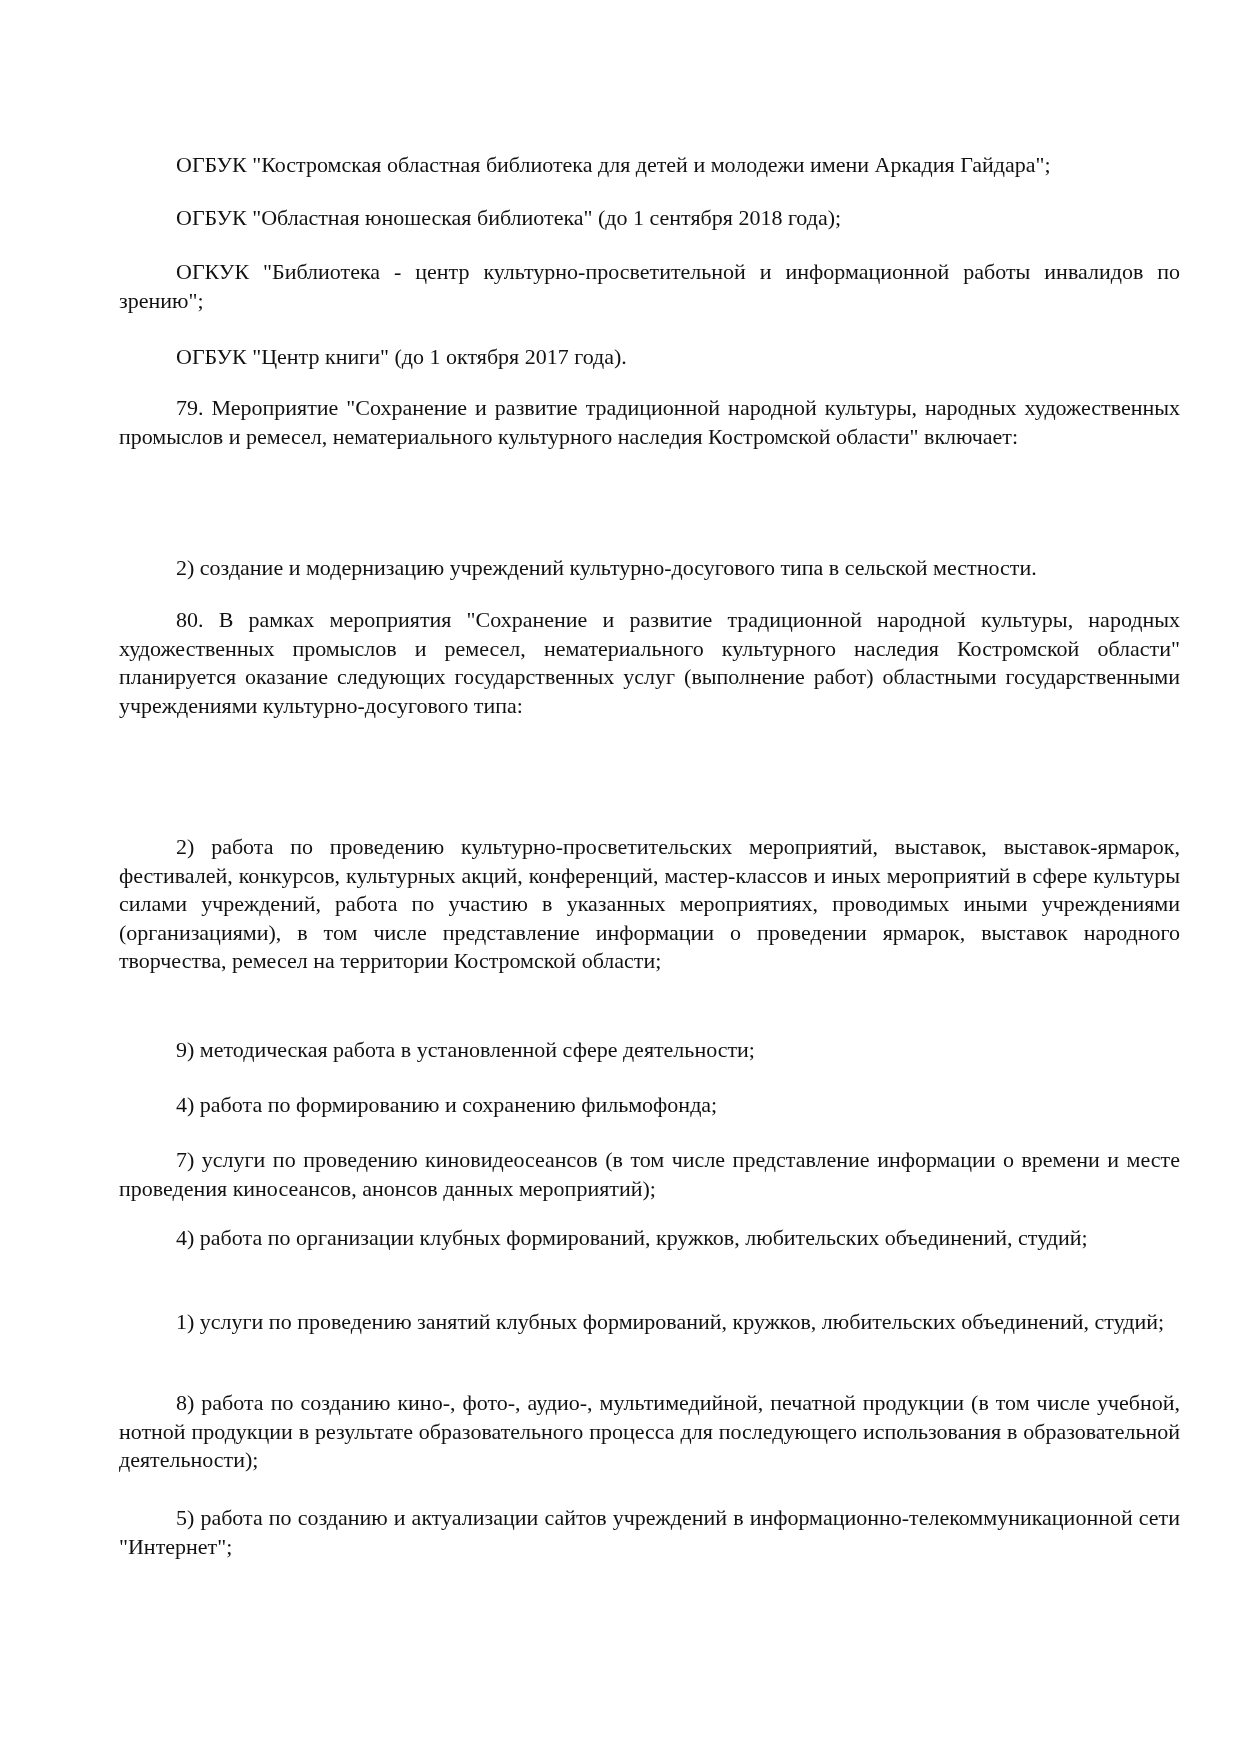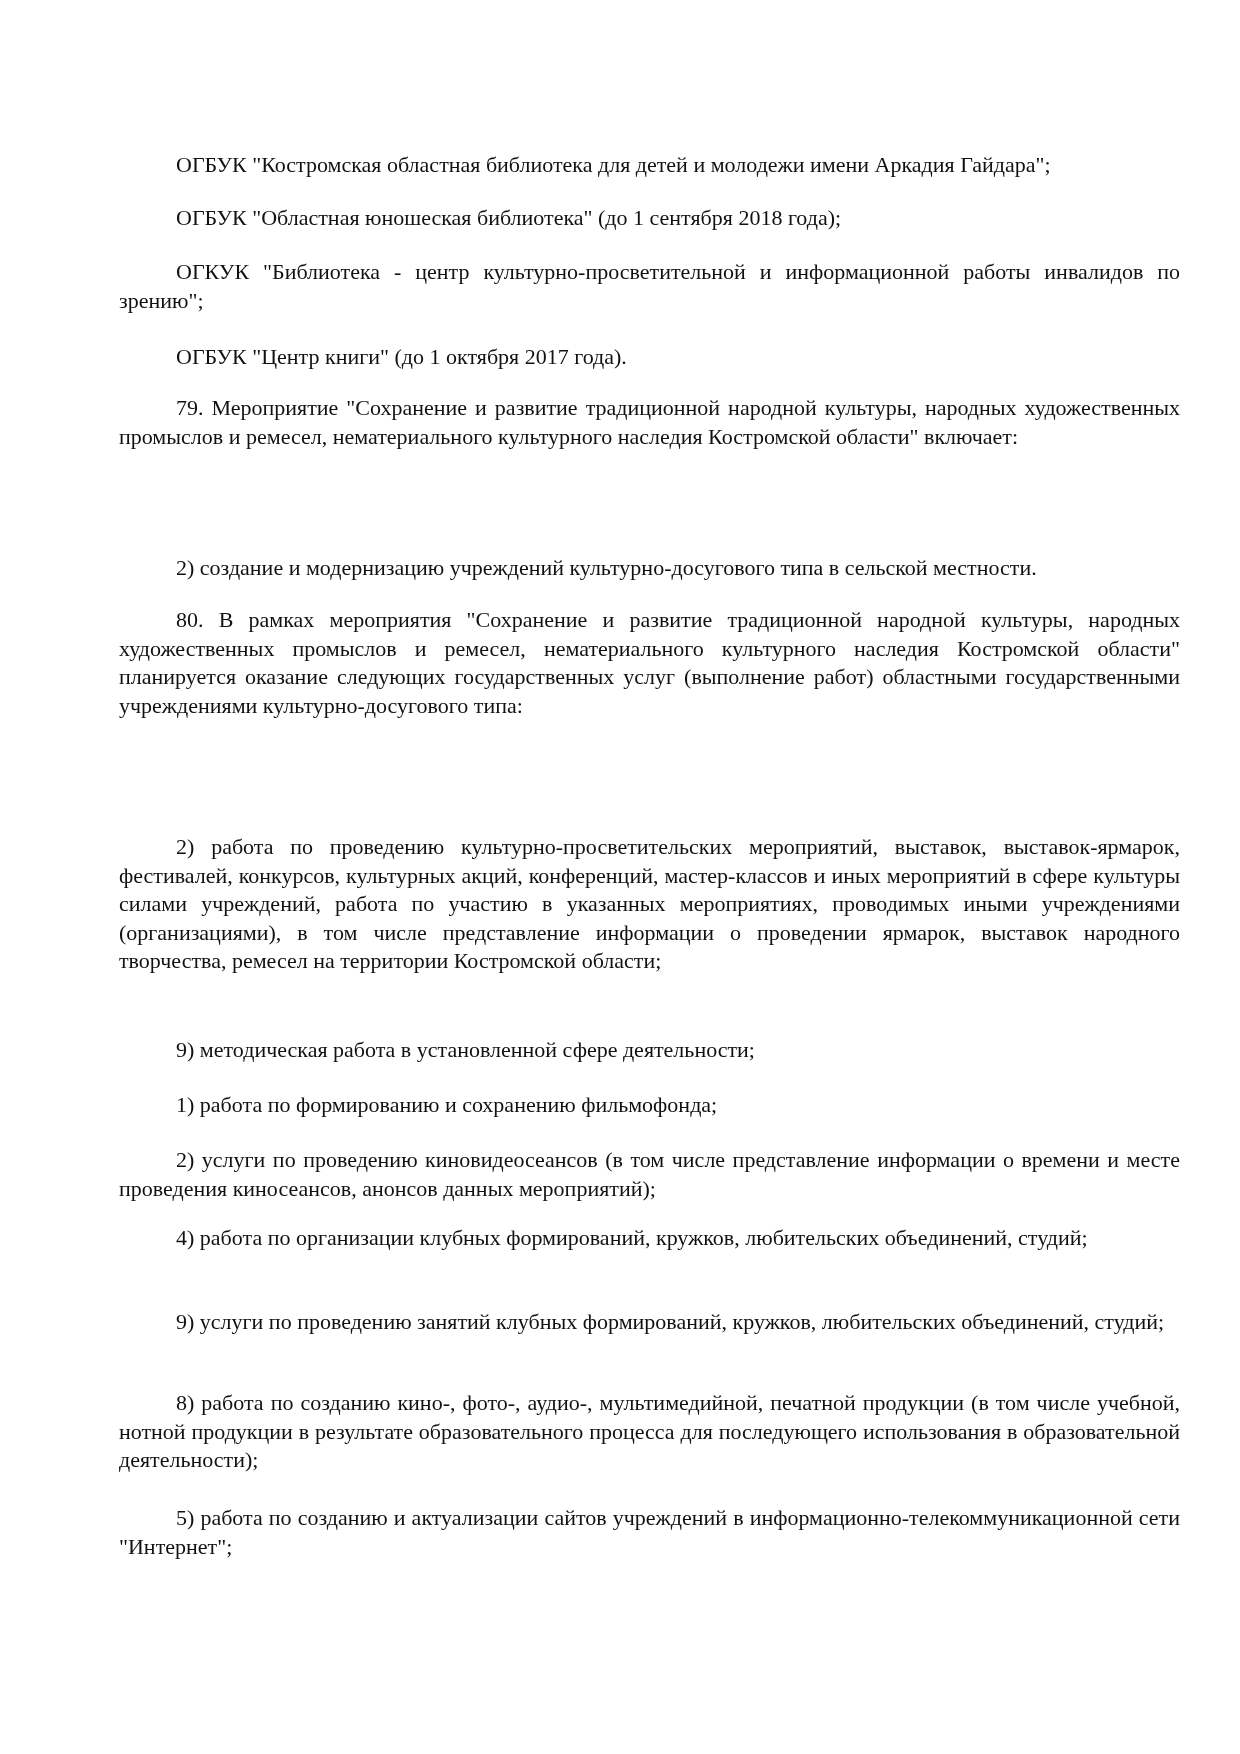--- a/index.html
+++ b/index.html
@@ -24,19 +24,19 @@
 <div class="page">
   <p class="para" style="top:151px">ОГБУК "Костромская областная библиотека для детей и молодежи имени Аркадия Гайдара";</p>
   <p class="para" style="top:204px">ОГБУК "Областная юношеская библиотека" (до 1 сентября 2018 года);</p>
   <p class="para" style="top:258px">ОГКУК "Библиотека - центр культурно-просветительной и информационной работы инвалидов по зрению";</p>
   <p class="para" style="top:343px">ОГБУК "Центр книги" (до 1 октября 2017 года).</p>
   <p class="para" style="top:394px">79. Мероприятие "Сохранение и развитие традиционной народной культуры, народных художественных промыслов и ремесел, нематериального культурного наследия Костромской области" включает:</p>
   <p class="para" style="top:554px">2) создание и модернизацию учреждений культурно-досугового типа в сельской местности.</p>
   <p class="para" style="top:606px">80. В рамках мероприятия "Сохранение и развитие традиционной народной культуры, народных художественных промыслов и ремесел, нематериального культурного наследия Костромской области" планируется оказание следующих государственных услуг (выполнение работ) областными государственными учреждениями культурно-досугового типа:</p>
   <p class="para" style="top:833px">2) работа по проведению культурно-просветительских мероприятий, выставок, выставок-ярмарок, фестивалей, конкурсов, культурных акций, конференций, мастер-классов и иных мероприятий в сфере культуры силами учреждений, работа по участию в указанных мероприятиях, проводимых иными учреждениями (организациями), в том числе представление информации о проведении ярмарок, выставок народного творчества, ремесел на территории Костромской области;</p>
   <p class="para" style="top:1036px">9) методическая работа в установленной сфере деятельности;</p>
-  <p class="para" style="top:1091px">1) работа по формированию и сохранению фильмофонда;</p>
-  <p class="para" style="top:1146px">2) услуги по проведению киновидеосеансов (в том числе представление информации о времени и месте проведения киносеансов, анонсов данных мероприятий);</p>
+  <p class="para" style="top:1091px">4) работа по формированию и сохранению фильмофонда;</p>
+  <p class="para" style="top:1146px">7) услуги по проведению киновидеосеансов (в том числе представление информации о времени и месте проведения киносеансов, анонсов данных мероприятий);</p>
   <p class="para" style="top:1224px">4) работа по организации клубных формирований, кружков, любительских объединений, студий;</p>
-  <p class="para" style="top:1308px">9) услуги по проведению занятий клубных формирований, кружков, любительских объединений, студий;</p>
+  <p class="para" style="top:1308px">1) услуги по проведению занятий клубных формирований, кружков, любительских объединений, студий;</p>
   <p class="para" style="top:1389px">8) работа по созданию кино-, фото-, аудио-, мультимедийной, печатной продукции (в том числе учебной, нотной продукции в результате образовательного процесса для последующего использования в образовательной деятельности);</p>
   <p class="para" style="top:1504px">5) работа по созданию и актуализации сайтов учреждений в информационно-телекоммуникационной сети "Интернет";</p>
 </div>
 
 </body></html>

